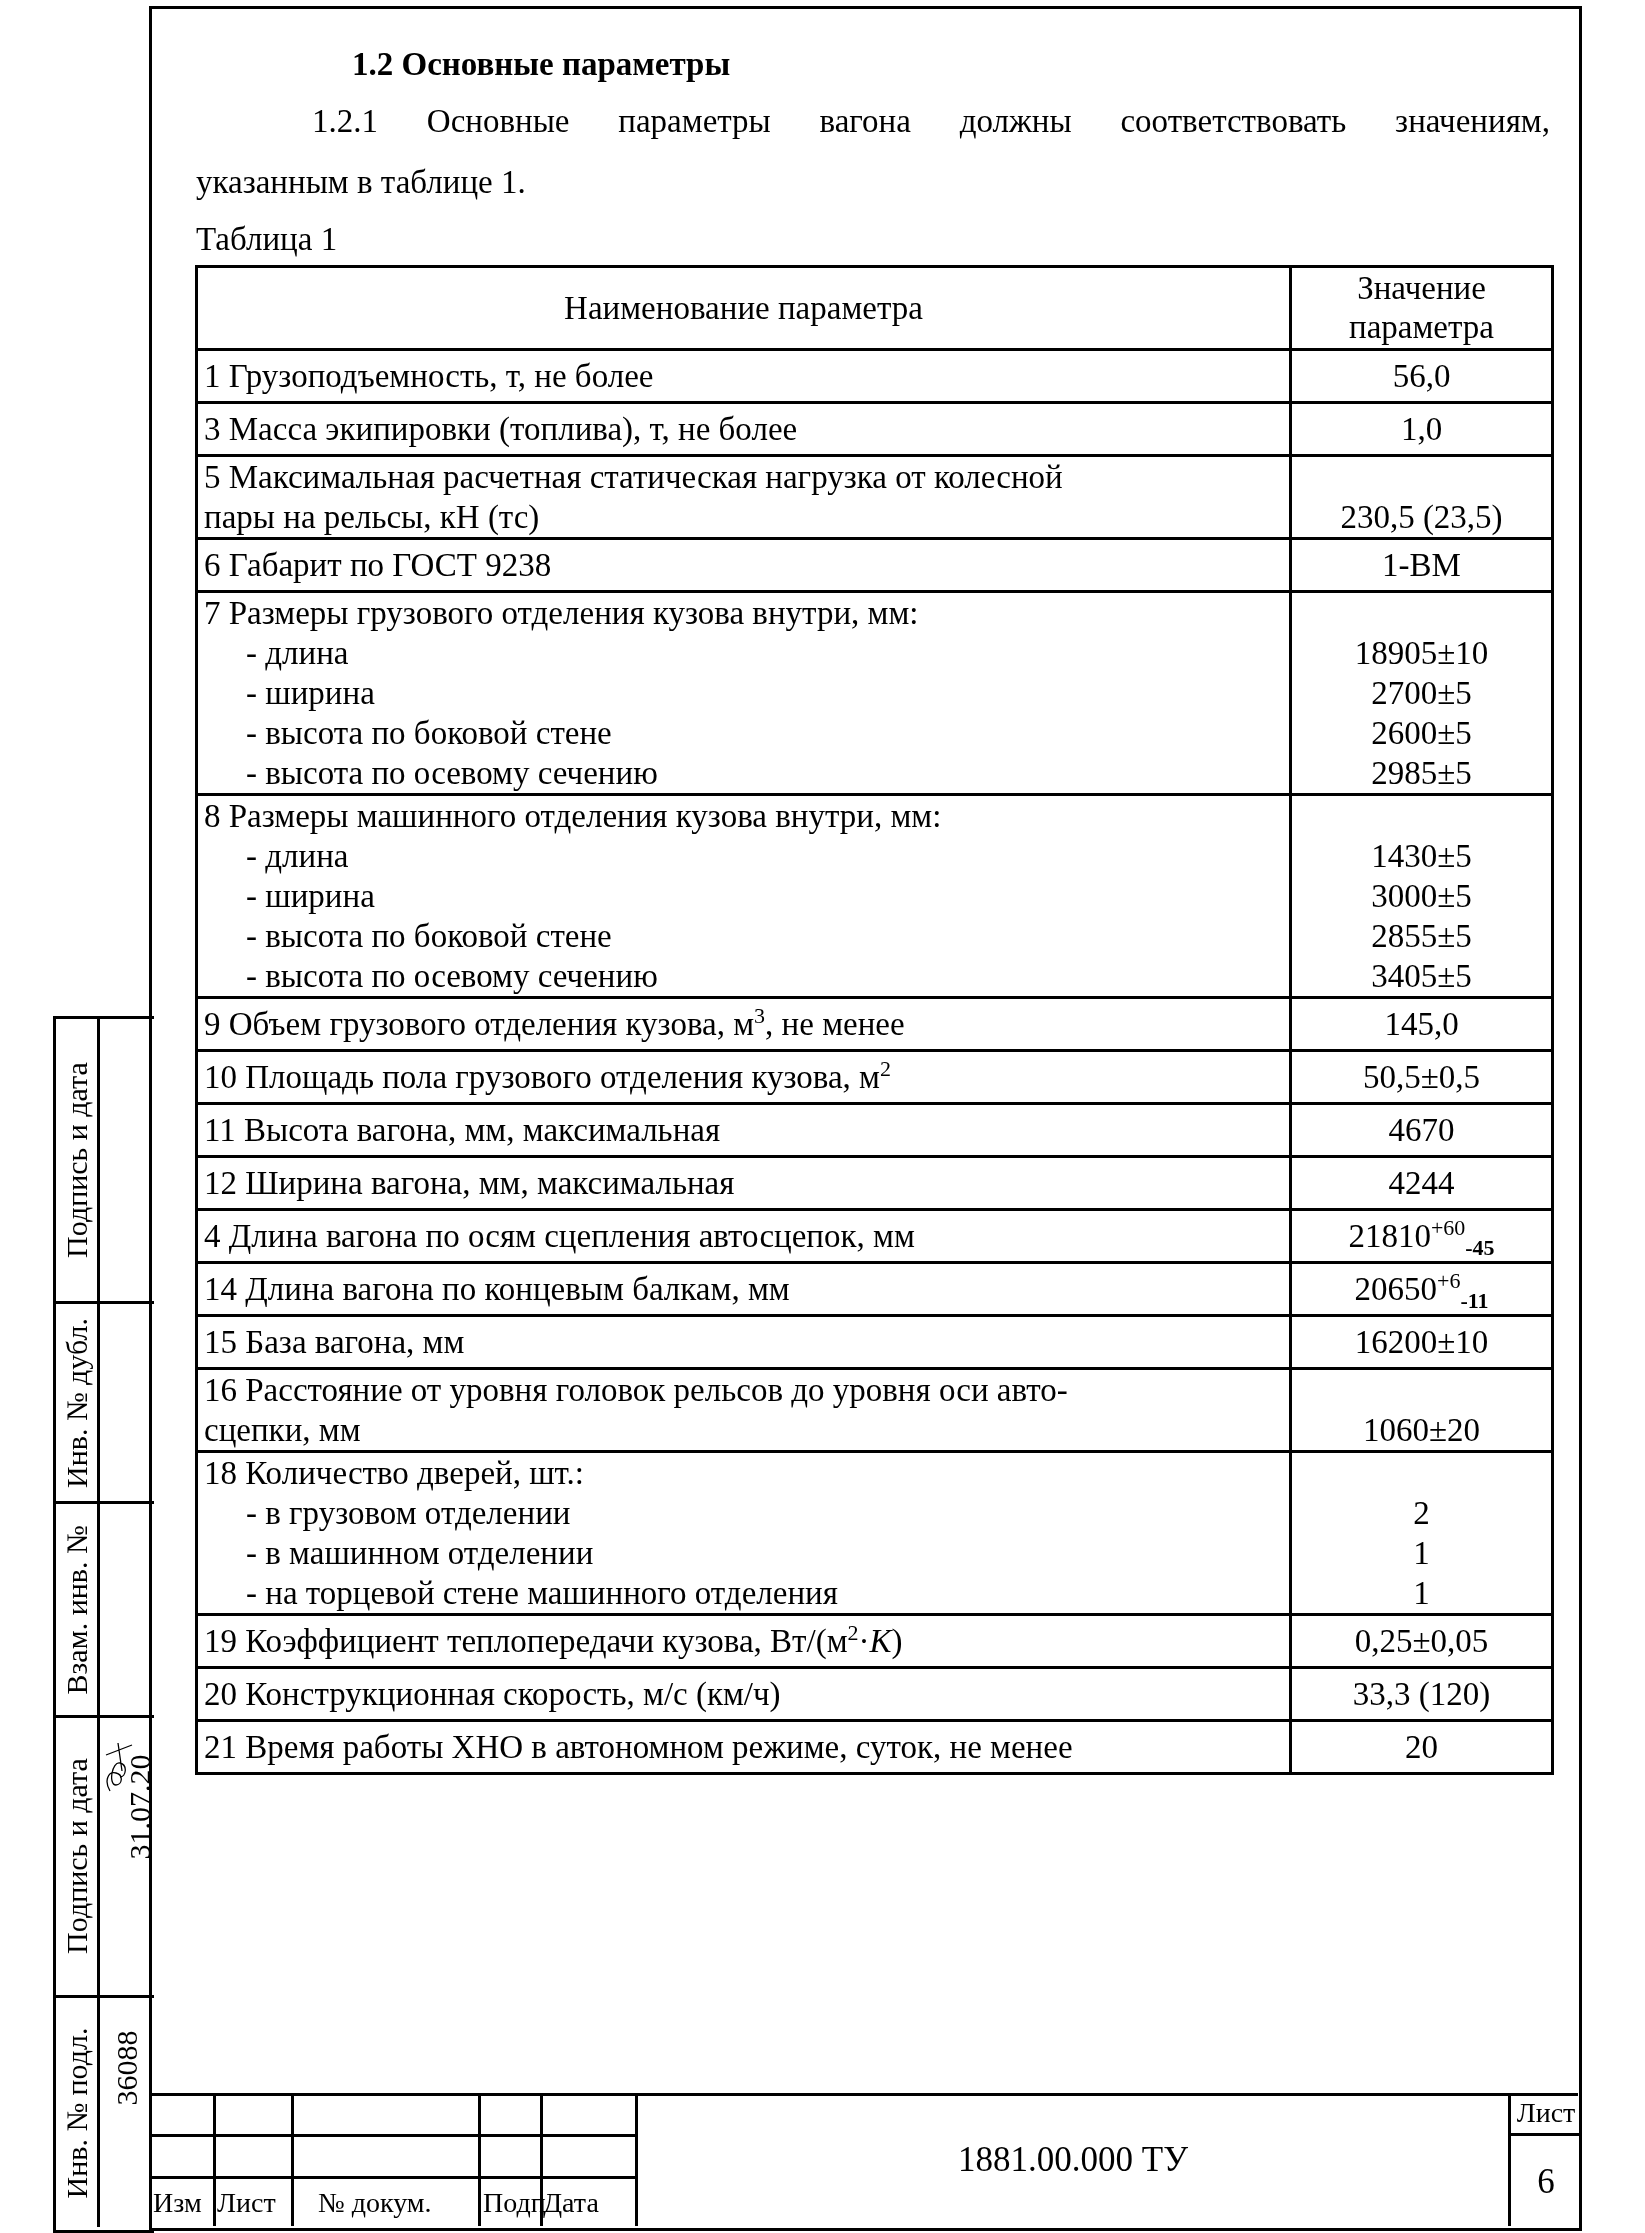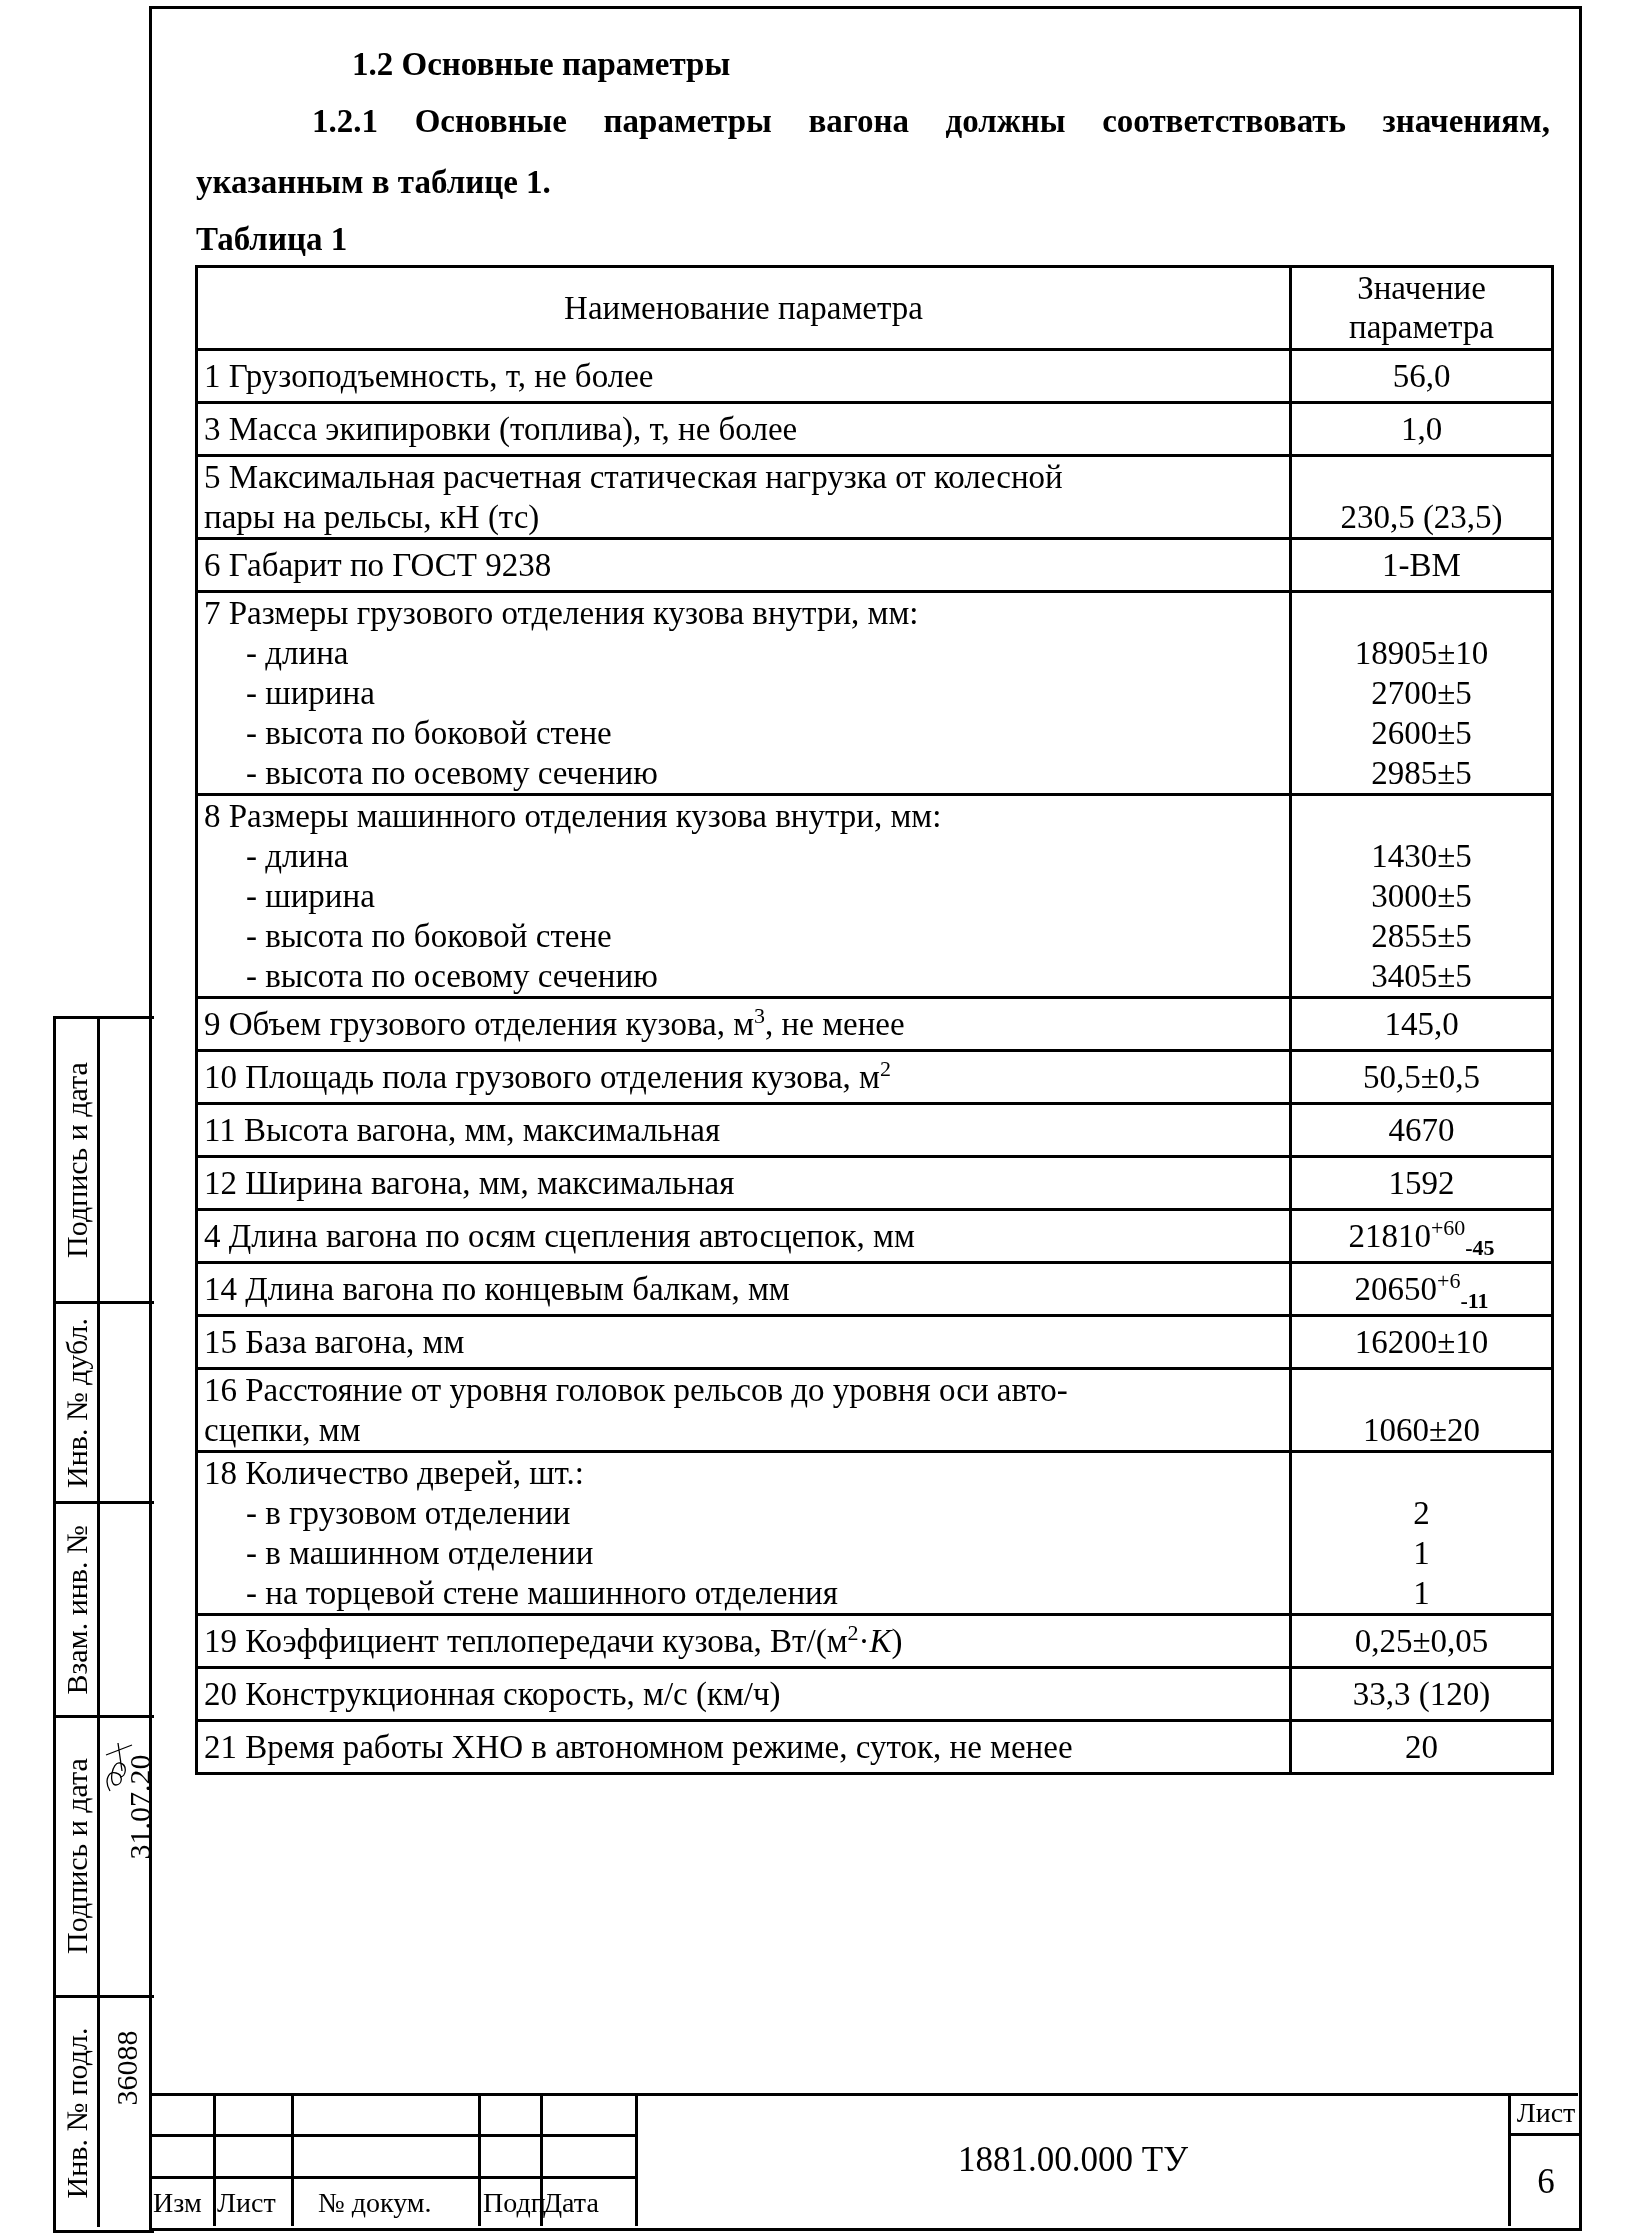--- a/index.html
+++ b/index.html
@@ -1,18 +1,18 @@
 <!DOCTYPE html>
 <html><head>
 <meta charset="utf-8">
 <style>
   html, body { margin: 0; padding: 0; background: #ffffff; }
   body { width: 1646px; height: 2234px; position: relative; overflow: hidden;
          font-family: "Liberation Serif", "DejaVu Serif", serif; color: #000; }
-  .abs { position: absolute; font-weight: bold; }
+  .abs { position: absolute; }
   .frame { position: absolute; left: 149px; top: 6px; width: 1427px; height: 2219px;
            border: 3px solid #000; box-sizing: content-box; }
   .heading { left: 312px; top: 46px; font-size: 33px; font-weight: bold; margin-left: 40px; }
   .para1 { left: 312px; top: 103px; width: 1238px; font-size: 33px; }
   .para1 .line { display: flex; justify-content: space-between; }
   .para2 { left: 196px; top: 164px; font-size: 33px; }
   .caption { left: 196px; top: 221px; font-size: 33px; }
 
   table.params { position: absolute; left: 195px; top: 265px; width: 1359px;
                  border-collapse: collapse; font-size: 33px; line-height: 40px; }
@@ -142,21 +142,21 @@
       <tr class="single">
         <td class="col1"><span>10 Площадь пола грузового отделения кузова, м</span><sup class="s">2</sup><span></span></td>
         <td class="val"><span>50,5±0,5</span></td>
       </tr>
       <tr class="single">
         <td class="col1"><span>11 Высота вагона, мм, максимальная</span></td>
         <td class="val"><span>4670</span></td>
       </tr>
       <tr class="single">
         <td class="col1"><span>12 Ширина вагона, мм, максимальная</span></td>
-        <td class="val"><span>1592</span></td>
+        <td class="val"><span>4244</span></td>
       </tr>
       <tr class="single">
         <td class="col1"><span>4 Длина вагона по осям сцепления автосцепок, мм</span></td>
         <td class="val"><span>21810</span><sup class="s">+60</sup><sub class="s">-45</sub></td>
       </tr>
       <tr class="single">
         <td class="col1"><span>14 Длина вагона по концевым балкам, мм</span></td>
         <td class="val"><span>20650</span><sup class="s">+6</sup><sub class="s">-11</sub></td>
       </tr>
       <tr class="single">

